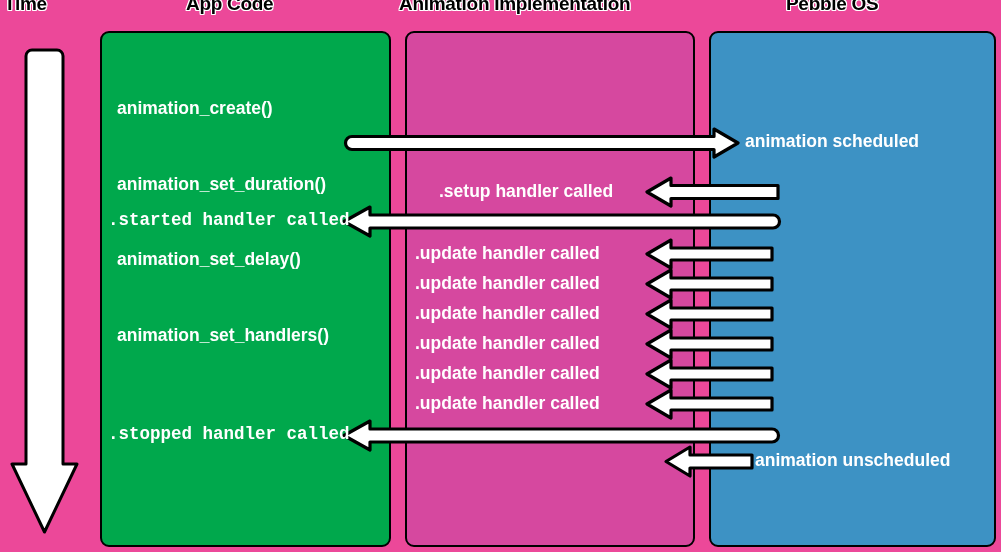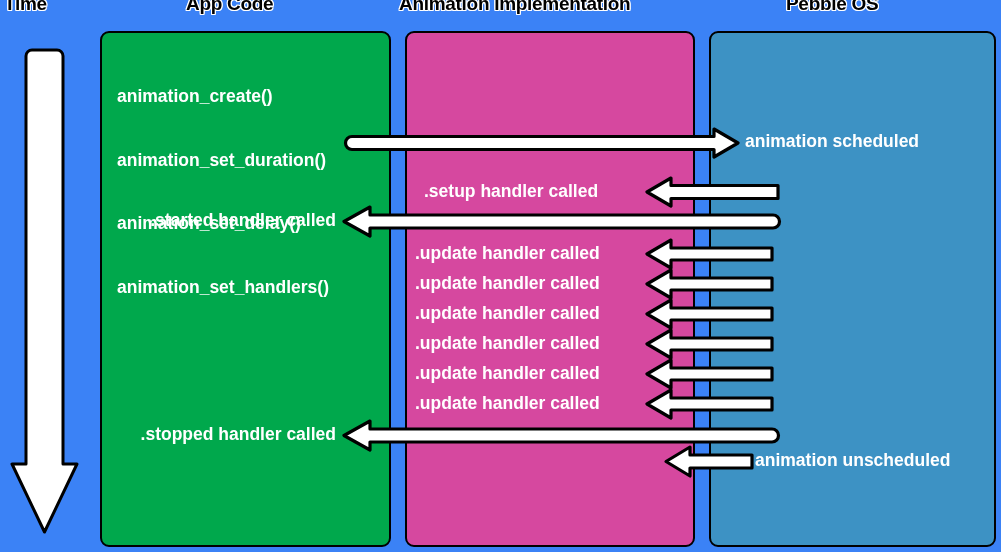--- a/index.html
+++ b/index.html
@@ -8,21 +8,21 @@
     padding: 0;
     background: #000000;
   }
   body {
     font-family: "Liberation Sans", sans-serif;
   }
   #diagram {
     position: relative;
     width: 1001px;
     height: 552px;
-    background: #3b82f6;
+    background: #ec4899;
     overflow: hidden;
   }
 
   
   .col-header {
     position: absolute;
     top: -7px;
     font-size: 19px;
     font-weight: bold;
     color: #000000;
@@ -63,34 +63,34 @@
 
   
   .msg {
     position: absolute;
     font-size: 17.5px;
     font-weight: bold;
     color: #ffffff;
     white-space: nowrap;
     line-height: 1;
   }
-  .msg.right-aligned { text-align: right; }
+  .msg.right-aligned { text-align: right; font-family: Liberation Mono, monospace; }
 
   
   #code-block {
     position: absolute;
     left: 117px;
     top: 44px;
     font-size: 17.5px;
     font-weight: bold;
     color: #ffffff;
     line-height: 1.21;
     white-space: pre;
   }
-  #code-block div { white-space: nowrap; }
+  #code-block div { white-space: nowrap; margin-top: 12px; }
 
   
   #arrow-layer {
     position: absolute;
     left: 0; top: 0;
     width: 1001px;
     height: 552px;
     pointer-events: none;
   }
 </style>
@@ -159,21 +159,21 @@
                A 6.5 6.5 0 0 0 772 429 Z" fill="#ffffff" stroke="#000000" stroke-width="3.2" stroke-linejoin="round"></path>
     </g>
 
     <g>
       <path d="M 752 455 L 690 455 L 690 447 L 666 461.5 L 690 476 L 690 468 L 752 468 Z" fill="#ffffff" stroke="#000000" stroke-width="3.2" stroke-linejoin="round"></path>
     </g>
   </svg>
 
   <div class="msg" style="left:745px; top:133px;">animation scheduled</div>
 
-  <div class="msg" style="left:424px; top:183px;">.setup handler called</div>
+  <div class="msg" style="left:439px; top:183px;">.setup handler called</div>
 
   <div class="msg right-aligned" style="left:108px; top:212px; width:228px;">.started handler called</div>
 
   <div class="msg" style="left:415px; top:245px;">.update handler called</div>
   <div class="msg" style="left:415px; top:275px;">.update handler called</div>
   <div class="msg" style="left:415px; top:305px;">.update handler called</div>
   <div class="msg" style="left:415px; top:335px;">.update handler called</div>
   <div class="msg" style="left:415px; top:365px;">.update handler called</div>
   <div class="msg" style="left:415px; top:395px;">.update handler called</div>
 

